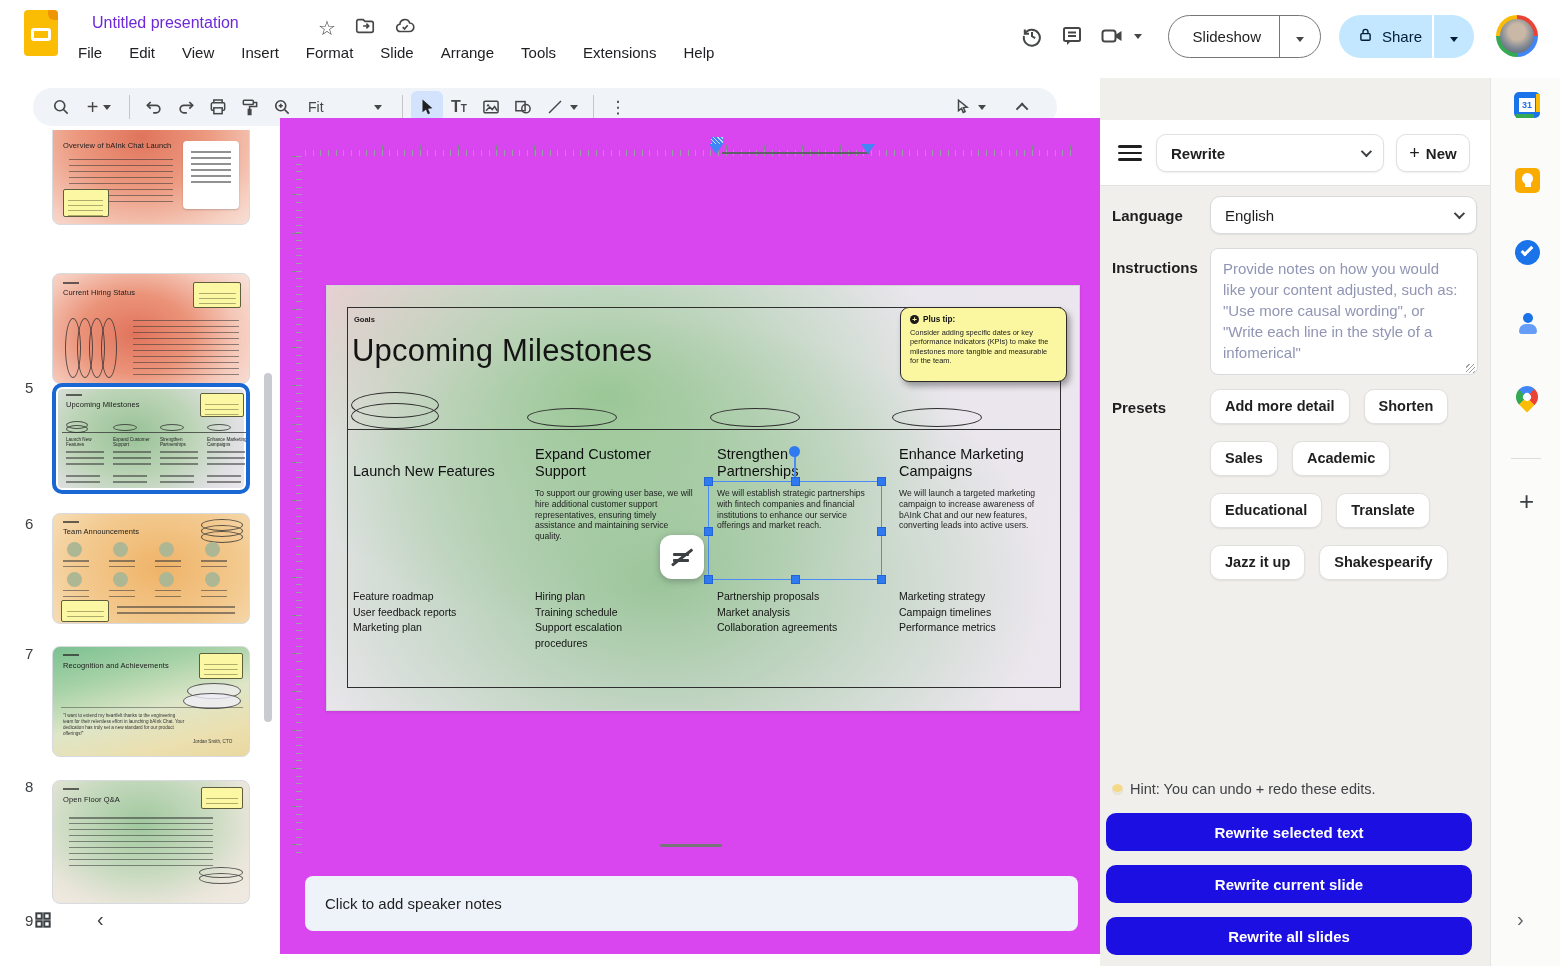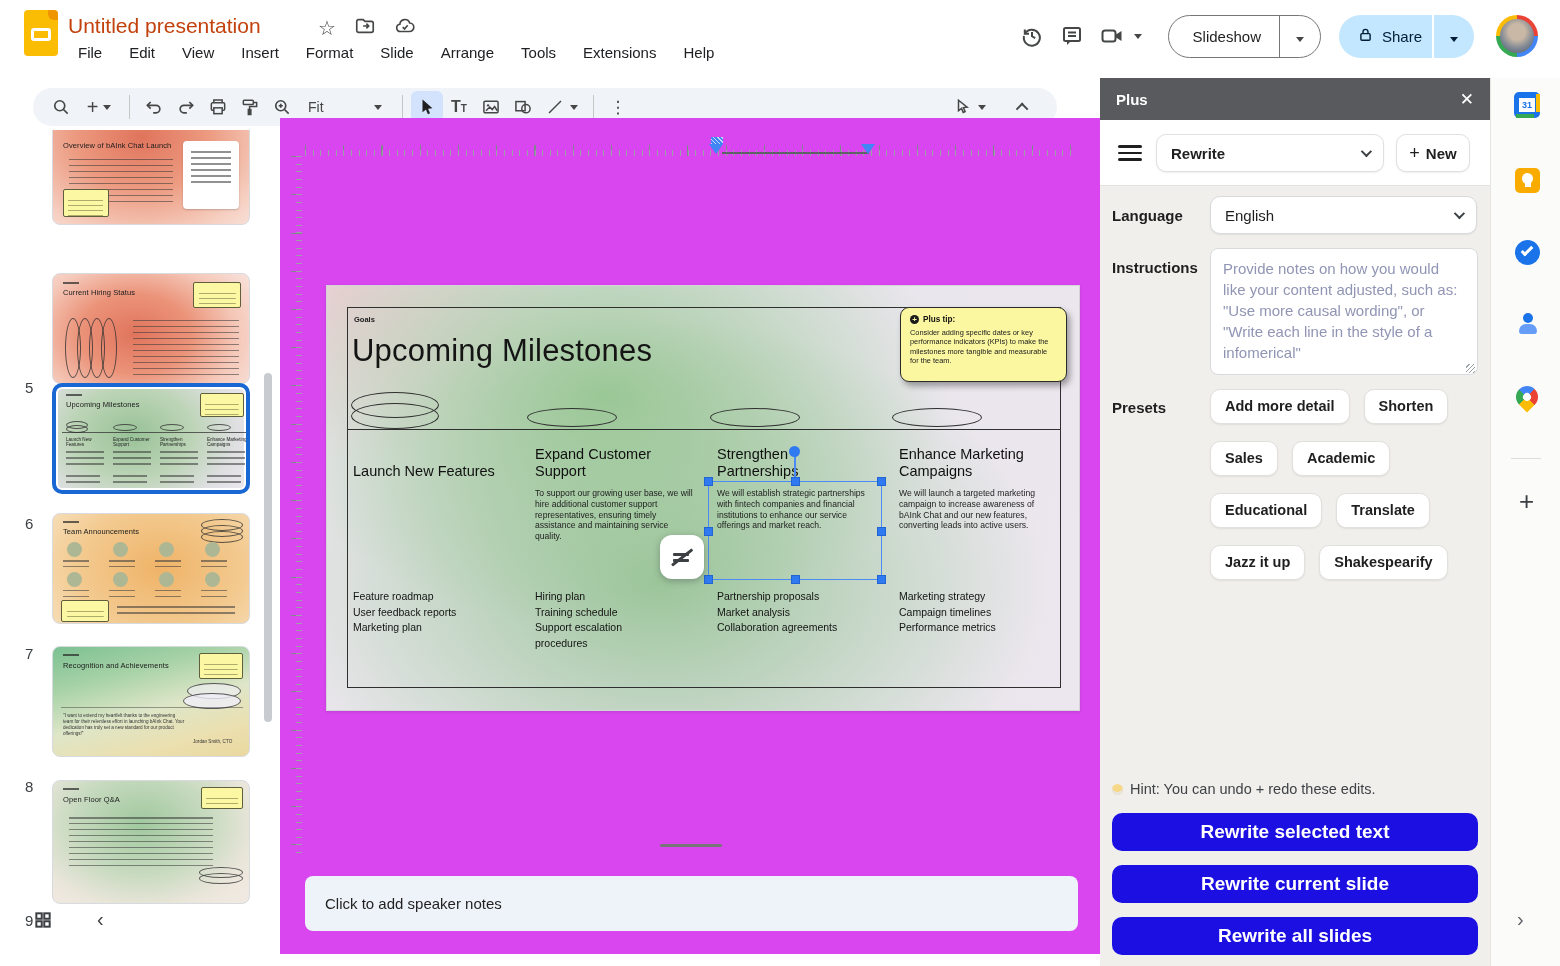--- a/index.html
+++ b/index.html
@@ -8,21 +8,21 @@
   #app { position:relative; width:1560px; height:966px; background:#fff; }
 
   
   .topbar { position:absolute; left:0; top:0; width:1560px; height:78px; background:#fff; }
   .slides-logo { position:absolute; left:24px; top:10px; width:34px; height:46px;
     background:#fbbc04; border-radius:4px; }
   .slides-logo .fold { position:absolute; right:0; top:0; width:10px; height:10px;
     background:#e37400; border-radius:0 4px 0 6px; opacity:.55; }
   .slides-logo .inner { position:absolute; left:7px; top:18px; width:20px; height:13px;
     border:3px solid #fff; border-radius:3px; }
-  .doc-title { position:absolute; left:68px; top:14px; font-size:21px; color:#c2410c; }
+  .doc-title { position:absolute; left:92px; top:14px; font-size:16px; color:#6d28d9; }
   .title-icons { position:absolute; left:318px; top:15px; display:flex; gap:18px; align-items:center; color:#444746; }
   .menu-row { position:absolute; left:78px; top:44px; display:flex; gap:27px; font-size:15px; color:#202124; }
   .menu-row span { cursor:default; }
   .tb-right { position:absolute; right:0; top:0; height:72px; display:flex; align-items:center; }
   .icon-btn { width:40px; height:40px; display:flex; align-items:center; justify-content:center; }
   .pill { height:43px; border-radius:22px; display:flex; align-items:center; font-size:15px; }
   .slideshow { border:1px solid #747775; background:#fff; color:#1f1f1f; margin-left:26px; }
   .slideshow .lbl { padding:0 18px 0 24px; }
   .pill .vdiv { width:1px; height:43px; background:#747775; }
   .slideshow .dd { padding:0 16px; }
@@ -170,22 +170,22 @@
   .pp-textarea::placeholder { color:#9095b4; opacity:1; }
   .resize-grip { position:absolute; left:366px; top:286px; width:9px; height:9px;
     background:repeating-linear-gradient(135deg, transparent 0 2px, #9aa0a6 2px 3px); }
   .chips { position:absolute; left:110px; top:311px; width:252px; display:flex; flex-wrap:wrap;
     gap:17px 14px; }
   .chip { height:35px; line-height:33px; padding:0 14px; background:#fff; border:1px solid #e2e0dd;
     border-radius:10px; box-shadow:0 1px 2px rgba(0,0,0,.07); font-size:14.5px; font-weight:600; color:#1f1f1f; }
   .pp-hint { position:absolute; left:12px; top:703px; font-size:14.5px; color:#3f4246;
     display:flex; align-items:center; gap:7px; }
   .bulb { width:11px; height:11px; border-radius:50%; background:#f6d988; box-shadow:inset 0 -3px 0 #e8e4de; }
-  .pp-action { position:absolute; left:12px; width:366px; height:38px; background:var(--accent,#1c0fe2);
-    color:#fff; border:none; border-radius:10px; font-size:19px; font-weight:700;
+  .pp-action { position:absolute; left:6px; width:366px; height:38px; background:var(--accent,#1c0fe2);
+    color:#fff; border:none; border-radius:10px; font-size:15px; font-weight:700;
     font-family:"Liberation Sans",sans-serif; }
 
   
   .rail { position:absolute; left:1490px; top:78px; width:70px; height:888px; background:#fbfbfa;
     border-left:1px solid #e7e5e2; }
   .rail-ico { position:absolute; left:23px; }
   .cal { width:26px; height:26px; background:#1a73e8; border-radius:5px; position:relative; }
   .cal .pg { position:absolute; left:5px; top:6px; width:16px; height:14px; background:#fff;
     font-size:9px; font-weight:700; color:#1a73e8; text-align:center; line-height:14px; }
   .cal .gr { position:absolute; left:2px; bottom:0; width:18px; height:4px; background:#34a853; }
@@ -596,24 +596,20 @@
       </div>
     </div>
 
     <div class="notes-handle"></div>
     <div class="notes-box">
       <span>Click to add speaker notes</span>
     </div>
   </div>
 
   <div class="plus-panel">
-    <div class="pp-header">
-      <span>Plus</span>
-      <span class="pp-close">✕</span>
-    </div>
     <div class="pp-toprow">
       <div class="hamb">
           <div></div>
           <div></div>
           <div></div>
         </div>
       <div class="pp-select mode-select">
         <span>Rewrite</span>
           <span class="chev"></span>
       </div>

